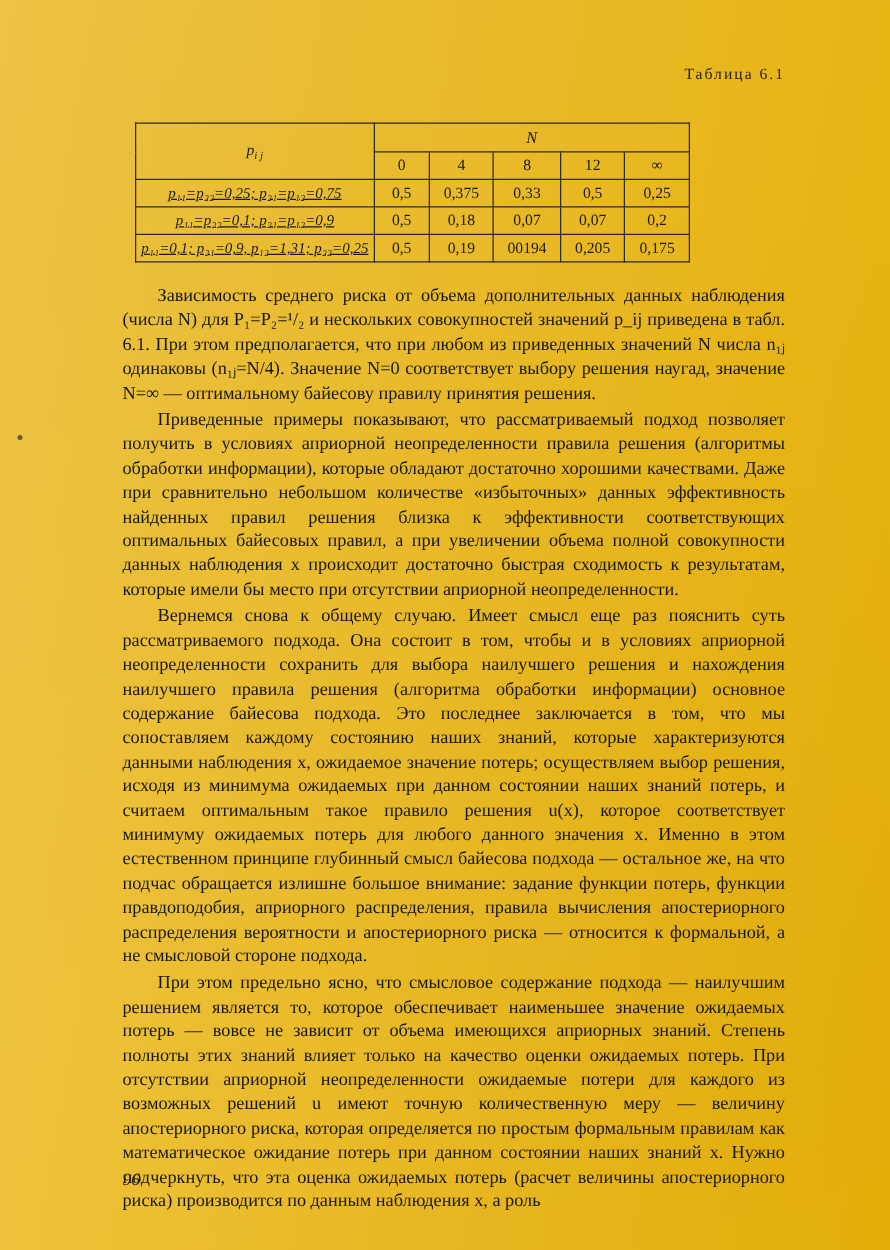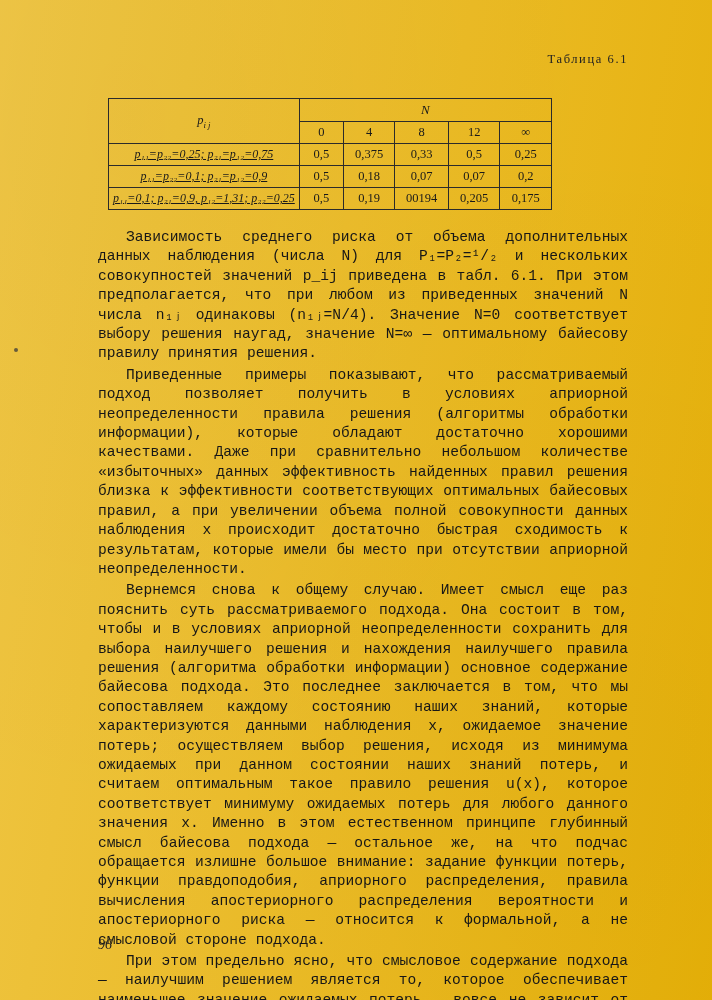--- a/index.html
+++ b/index.html
@@ -85,21 +85,20 @@
   .body-text {
     margin-top: 18px;
     font-size: 14.6px;
     line-height: 1.33;
     text-align: justify;
     color: #171717;
   }
   .body-text p {
     margin: 0 0 0.12em 0;
     text-indent: 28px;
-    font-family: Liberation Mono, monospace;
   }
   .body-text p + p { margin-top: 2px; }
 
   .page-number {
     position: absolute;
     left: 98px;
     top: 937px;
     font-size: 14px;
     color: #222;
     font-style: italic;

